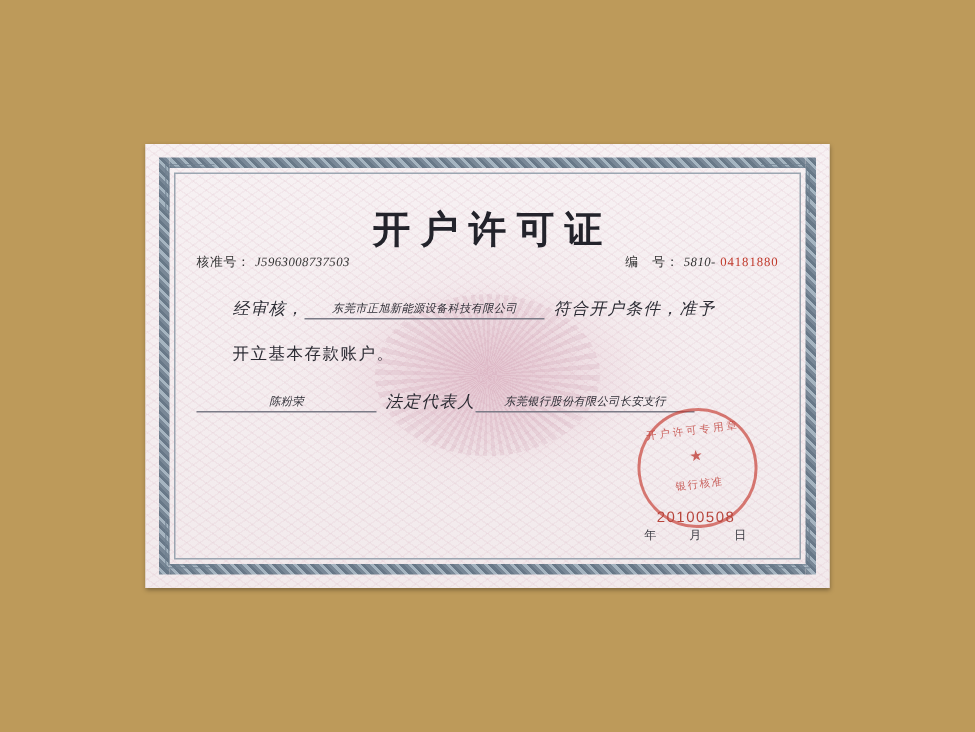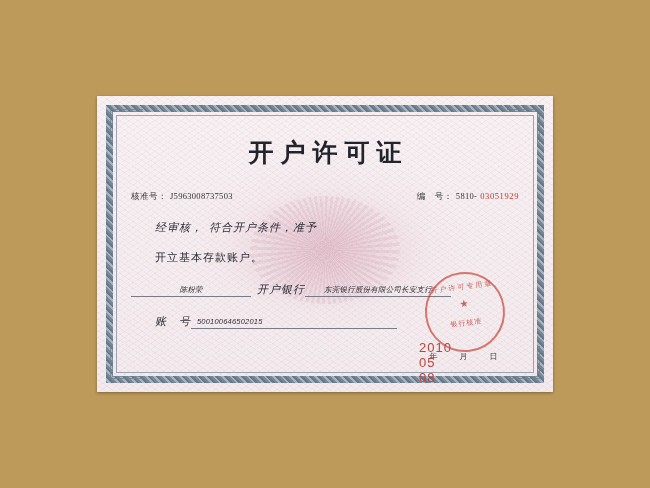--- a/index.html
+++ b/index.html
@@ -104,28 +104,28 @@
     color: #23232b;
     margin: 14px 0 0 0;
     text-indent: 7px;
   }
 
   
   .hdr {
     display: flex;
     justify-content: space-between;
     align-items: flex-start;
-    margin-top: 22px;
     font-size: 8px;
     color: #333;
   }
   .hdr .left, .hdr .right { display: flex; align-items: baseline; gap: 3px; }
   .hdr .label { font-size: 8.5px; letter-spacing: 0.5px; }
   .hdr .val {
     font-family: "Liberation Serif", serif;
+    font-style: italic;
     font-size: 8.5px;
     letter-spacing: 0.3px;
   }
   .hdr .val.red { color: #c0392b; font-style: normal; letter-spacing: 0.6px; }
 
   
   .line {
     display: flex;
     align-items: flex-end;
     font-size: 11px;
@@ -210,23 +210,22 @@
     color: #3a3a42;
     letter-spacing: 1px;
   }
   .dateline .num {
     position: absolute;
     top: -11px;
     left: 0;
     right: 0;
     display: flex;
     justify-content: center;
-    font-size: 13px;
+    font-size: 10px;
     color: #b8453c;
-    flex-direction: column;
   }
 </style>
 </head>
 <body>
 
 <div id="certificate">
   <div class="border-outer"></div>
   <div class="border-inner"></div>
   <div class="corner tl"></div>
   <div class="corner tr"></div>
@@ -239,41 +238,38 @@
     <div class="title">开户许可证</div>
 
     <div class="hdr">
       <div class="left">
         <span class="label">核准号：</span>
         <span class="val">J5963008737503</span>
       </div>
       <div class="right">
         <span class="label">编　号：</span>
         <span class="val">5810-</span>
-        <span class="val red">03051929</span>
+        <span class="val red">04181880</span>
       </div>
     </div>
 
     <div class="line">
       <span class="lead">经审核，</span>
+      <span class="fill w-org">东莞市正旭新能源设备科技有限公司</span>
       <span class="tail">符合开户条件，准予</span>
     </div>
 
     <div class="line2">开立基本存款账户。</div>
 
     <div class="line">
       <span class="fill w-rep">陈粉荣</span>
-      <span class="tail">开户银行</span>
+      <span class="tail">法定代表人</span>
       <span class="fill w-bank">东莞银行股份有限公司长安支行</span>
     </div>
 
-    <div class="line">
-      <span class="lead">账　号</span>
-      <span class="fill w-acct">500100646502015</span>
-    </div>
 
     <div class="seal">
       <div class="arc">开户许可专用章</div>
       <div class="star">★</div>
       <div class="mid">银行核准</div>
     </div>
 
     <div class="dateline">
       <div class="num">
         <span>2010</span>

